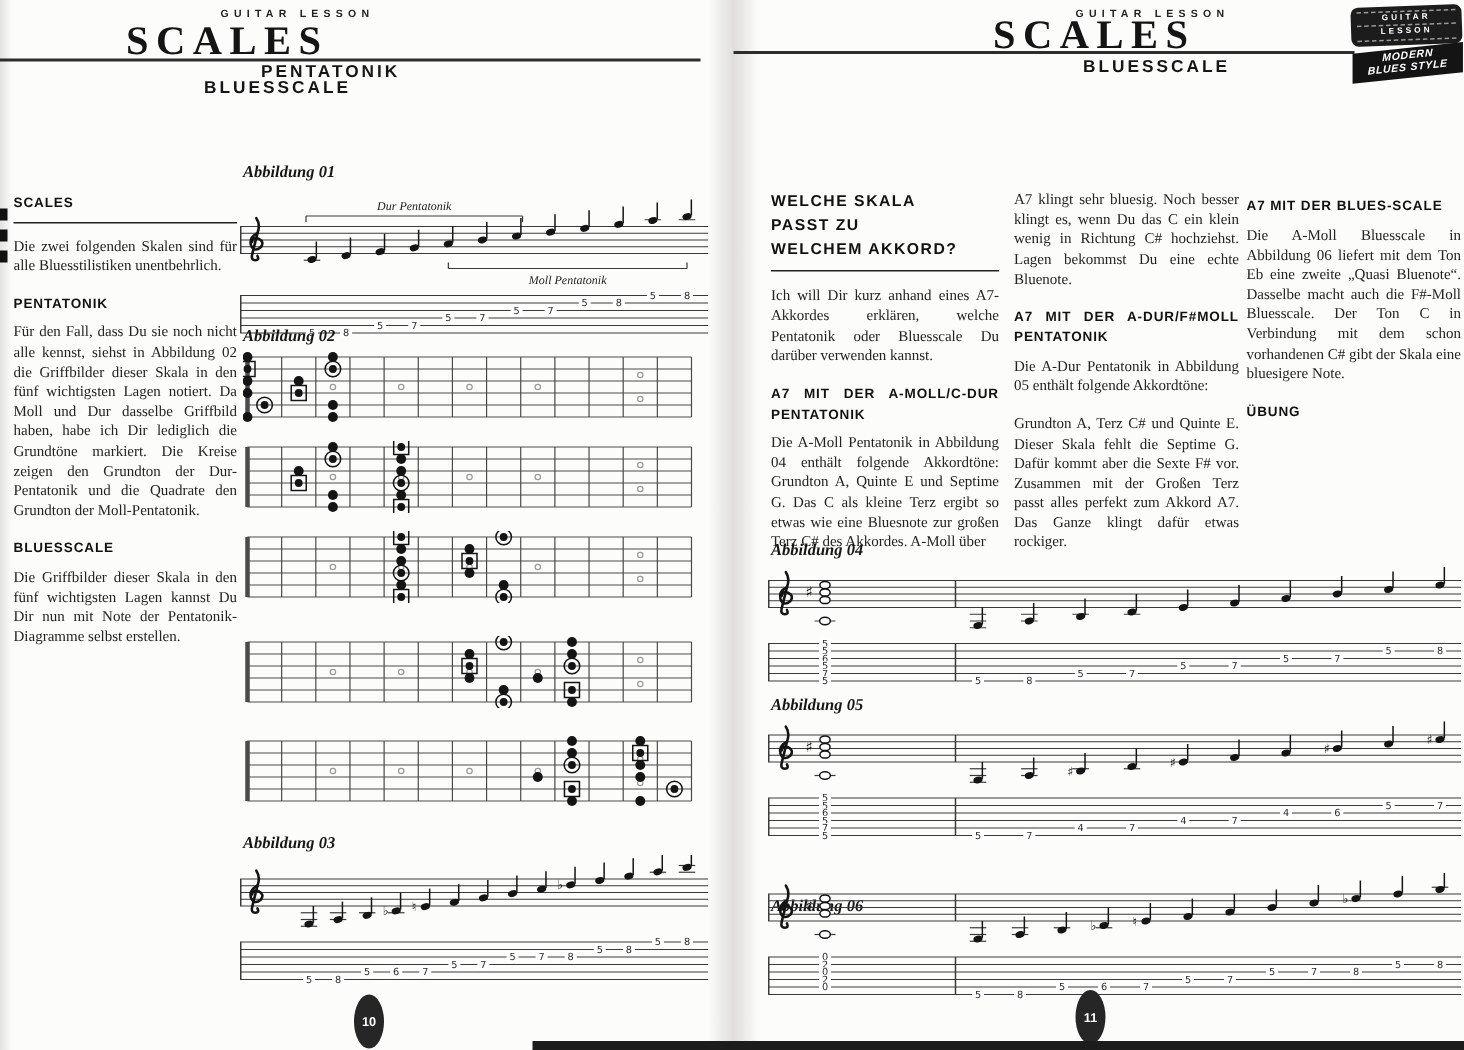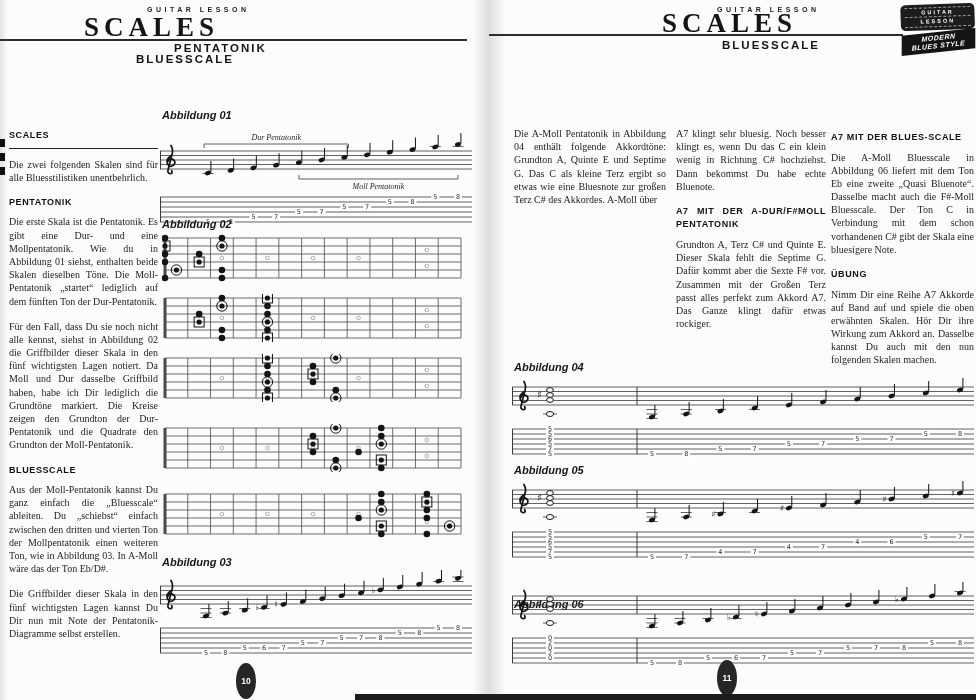--- a/index.html
+++ b/index.html
@@ -14,21 +14,21 @@
   .bigtitle{font-family:"Liberation Serif",serif;font-weight:bold;font-size:27px;letter-spacing:5px;color:#141414;}
   .rule{height:2px;background:#2d2d2d;}
   .subhead{font-family:"Liberation Sans",sans-serif;font-weight:bold;font-size:11.5px;letter-spacing:2px;color:#151515;}
   
   .col{font-size:10px;line-height:1.32;text-align:justify;color:#232323;}
   .col p{margin:0 0 12px 0;}
   .colhead{font-family:"Liberation Sans",sans-serif;font-weight:bold;font-size:9px;letter-spacing:.6px;color:#111;margin:4px 0 6px 0;line-height:1.5;}
   .colhead.underlined{border-bottom:1.6px solid #222;padding-bottom:5px;margin-bottom:9px;}
   .bighead{font-family:"Liberation Sans",sans-serif;font-weight:bold;font-size:10.5px;letter-spacing:1px;line-height:1.5;white-space:pre-line;border-bottom:1.6px solid #222;padding-bottom:6px;margin:0 0 10px 0;color:#111;}
   
-  .figlabel{font-family:Liberation Sans, sans-serif;font-style:italic;font-weight:bold;font-size:11px;color:#161616;}
+  .figlabel{font-family:Liberation Serif, serif;font-style:italic;font-weight:bold;font-size:11px;color:#161616;}
   
   .pagenum{width:20px;height:36px;border-radius:50%;background:#262626;color:#fff;
     font-family:"Liberation Sans",sans-serif;font-weight:bold;font-size:8.5px;
     display:flex;align-items:center;justify-content:center;}
   
   .logo{width:74px;transform:rotate(-2deg);}
   .logo .guitar{background:#1c1c1c;border-radius:5px;padding:3px 4px;text-align:center;position:relative;}
   .logo .guitar .gtxt{font-family:"Liberation Sans",sans-serif;font-weight:bold;font-size:5.5px;letter-spacing:2px;color:#fff;line-height:1.5;border-top:1px dashed #9a9a9a;border-bottom:1px dashed #9a9a9a;}
   .logo .badge{margin-top:2px;background:#141414;transform:rotate(-4deg) skewX(-6deg);padding:2px 2px;text-align:center;}
   .logo .badge .btxt{font-family:"Liberation Sans",sans-serif;font-weight:bold;font-style:italic;font-size:7px;letter-spacing:.5px;color:#fff;line-height:1.15;}
@@ -50,24 +50,22 @@
 <div class="abs subhead" style="left:136px;top:53px;">BLUESSCALE</div>
 
 <div class="abs edgetick" style="left:0;top:139px;width:5px;height:8px;"></div>
 <div class="abs edgetick" style="left:0;top:153px;width:5px;height:8px;"></div>
 <div class="abs edgetick" style="left:0;top:167px;width:5px;height:8px;"></div>
 
 <div class="abs col" style="left:9px;top:125px;width:149px;">
   <div class="colhead underlined">SCALES</div>
   <p>Die zwei folgenden Skalen sind für alle Bluesstilistiken unentbehrlich.</p>
   <div class="colhead">PENTATONIK</div>
-  <p>Die erste Skala ist die Pentatonik. Es gibt eine Dur- und eine Mollpentatonik. Wie du in Abbildung 01 siehst, enthalten beide Skalen dieselben Töne. Die Moll-Pentatonik „startet“ lediglich auf dem fünften Ton der Dur-Pentatonik.</p>
   <p>Für den Fall, dass Du sie noch nicht alle kennst, siehst in Abbildung 02 die Griffbilder dieser Skala in den fünf wichtigsten Lagen notiert. Da Moll und Dur dasselbe Griffbild haben, habe ich Dir lediglich die Grundtöne markiert. Die Kreise zeigen den Grundton der Dur-Pentatonik und die Quadrate den Grundton der Moll-Pentatonik.</p>
   <div class="colhead">BLUESSCALE</div>
-  <p>Aus der Moll-Pentatonik kannst Du ganz einfach die „Bluesscale“ ableiten. Du „schiebst“ einfach zwischen den dritten und vierten Ton der Mollpentatonik einen weiteren Ton, wie in Abbildung 03. In A-Moll wäre das der Ton Eb/D#.</p>
   <p>Die Griffbilder dieser Skala in den fünf wichtigsten Lagen kannst Du Dir nun mit Note der Pentatonik- Diagramme selbst erstellen.</p>
 </div>
 
 <div class="abs figlabel" style="left:162px;top:109px;">Abbildung 01</div>
 <div class="abs" id="fig01" style="left:160px;top:121px;width:312px;height:93px;margin-top:12px;"><svg width="312" height="93" viewBox="0 0 312 93">
       <line x1="0" y1="18" x2="312" y2="18" stroke="#3a3a3a" stroke-width="0.8"></line>
       <line x1="0" y1="22.5" x2="312" y2="22.5" stroke="#3a3a3a" stroke-width="0.8"></line>
       <line x1="0" y1="27" x2="312" y2="27" stroke="#3a3a3a" stroke-width="0.8"></line>
       <line x1="0" y1="31.5" x2="312" y2="31.5" stroke="#3a3a3a" stroke-width="0.8"></line>
       <line x1="0" y1="36" x2="312" y2="36" stroke="#3a3a3a" stroke-width="0.8"></line>
@@ -474,32 +472,37 @@
     <div class="gtxt">GUITAR</div>
     <div class="gtxt" style="border-top:none;">LESSON</div>
   </div>
   <div class="badge">
     <div class="btxt">MODERN</div>
     <div class="btxt">BLUES STYLE</div>
   </div>
 </div>
 
 <div class="abs col" style="left:514px;top:127px;width:152px;">
+  <div class="bighead">WELCHE SKALA
+PASST ZU
+WELCHEM AKKORD?</div>
+  <p>Ich will Dir kurz anhand eines A7-Akkordes erklären, welche Pentatonik oder Bluesscale Du darüber verwenden kannst.</p>
+  <div class="colhead">A7 MIT DER A-MOLL/C-DUR PENTATONIK</div>
   <p>Die A-Moll Pentatonik in Abbildung 04 enthält folgende Akkordtöne: Grundton A, Quinte E und Septime G. Das C als kleine Terz ergibt so etwas wie eine Bluesnote zur großen Terz C# des Akkordes. A-Moll über</p>
 </div>
 <div class="abs col" style="left:676px;top:127px;width:150px;">
-  <p>A7 klingt sehr bluesig. Noch besser klingt es, wenn Du das C ein klein wenig in Richtung C# hochziehst. Dann bekommst Du habe echte Bluenote.</p>
+  <p>A7 klingt sehr bluesig. Noch besser klingt es, wenn Du das C ein klein wenig in Richtung C# hochziehst. Lagen bekommst Du eine echte Bluenote.</p>
   <div class="colhead">A7 MIT DER A-DUR/F#MOLL PENTATONIK</div>
+  <p>Die A-Dur Pentatonik in Abbildung 05 enthält folgende Akkordtöne:</p>
   <p>Grundton A, Terz C# und Quinte E. Dieser Skala fehlt die Septime G. Dafür kommt aber die Sexte F# vor. Zusammen mit der Großen Terz passt alles perfekt zum Akkord A7. Das Ganze klingt dafür etwas rockiger.</p>
 </div>
 <div class="abs col" style="left:831px;top:127px;width:143px;">
   <div class="colhead">A7 MIT DER BLUES-SCALE</div>
   <p>Die A-Moll Bluesscale in Abbildung 06 liefert mit dem Ton Eb eine zweite „Quasi Bluenote“. Dasselbe macht auch die F#-Moll Bluesscale. Der Ton C in Verbindung mit dem schon vorhandenen C# gibt der Skala eine bluesigere Note.</p>
   <div class="colhead">ÜBUNG</div>
-  <p>Nimm Dir eine Reihe A7 Akkorde auf Band auf und spiele die oben erwähnten Skalen. Hör Dir ihre Wirkung zum Akkord an. Dasselbe kannst Du auch mit den nun folgenden Skalen machen.</p>
 </div>
 
 <div class="abs figlabel" style="left:514px;top:361px;">Abbildung 04</div>
 <div class="abs" id="fig04" style="left:512px;top:373px;width:462px;height:88px;"><svg width="462" height="88" viewBox="0 0 462 88">
       <line x1="0" y1="14" x2="462" y2="14" stroke="#3a3a3a" stroke-width="0.8"></line>
       <line x1="0" y1="18.5" x2="462" y2="18.5" stroke="#3a3a3a" stroke-width="0.8"></line>
       <line x1="0" y1="23" x2="462" y2="23" stroke="#3a3a3a" stroke-width="0.8"></line>
       <line x1="0" y1="27.5" x2="462" y2="27.5" stroke="#3a3a3a" stroke-width="0.8"></line>
       <line x1="0" y1="32" x2="462" y2="32" stroke="#3a3a3a" stroke-width="0.8"></line>
       <line x1="0.5" y1="14" x2="0.5" y2="32" stroke="#3a3a3a" stroke-width="1"></line>

